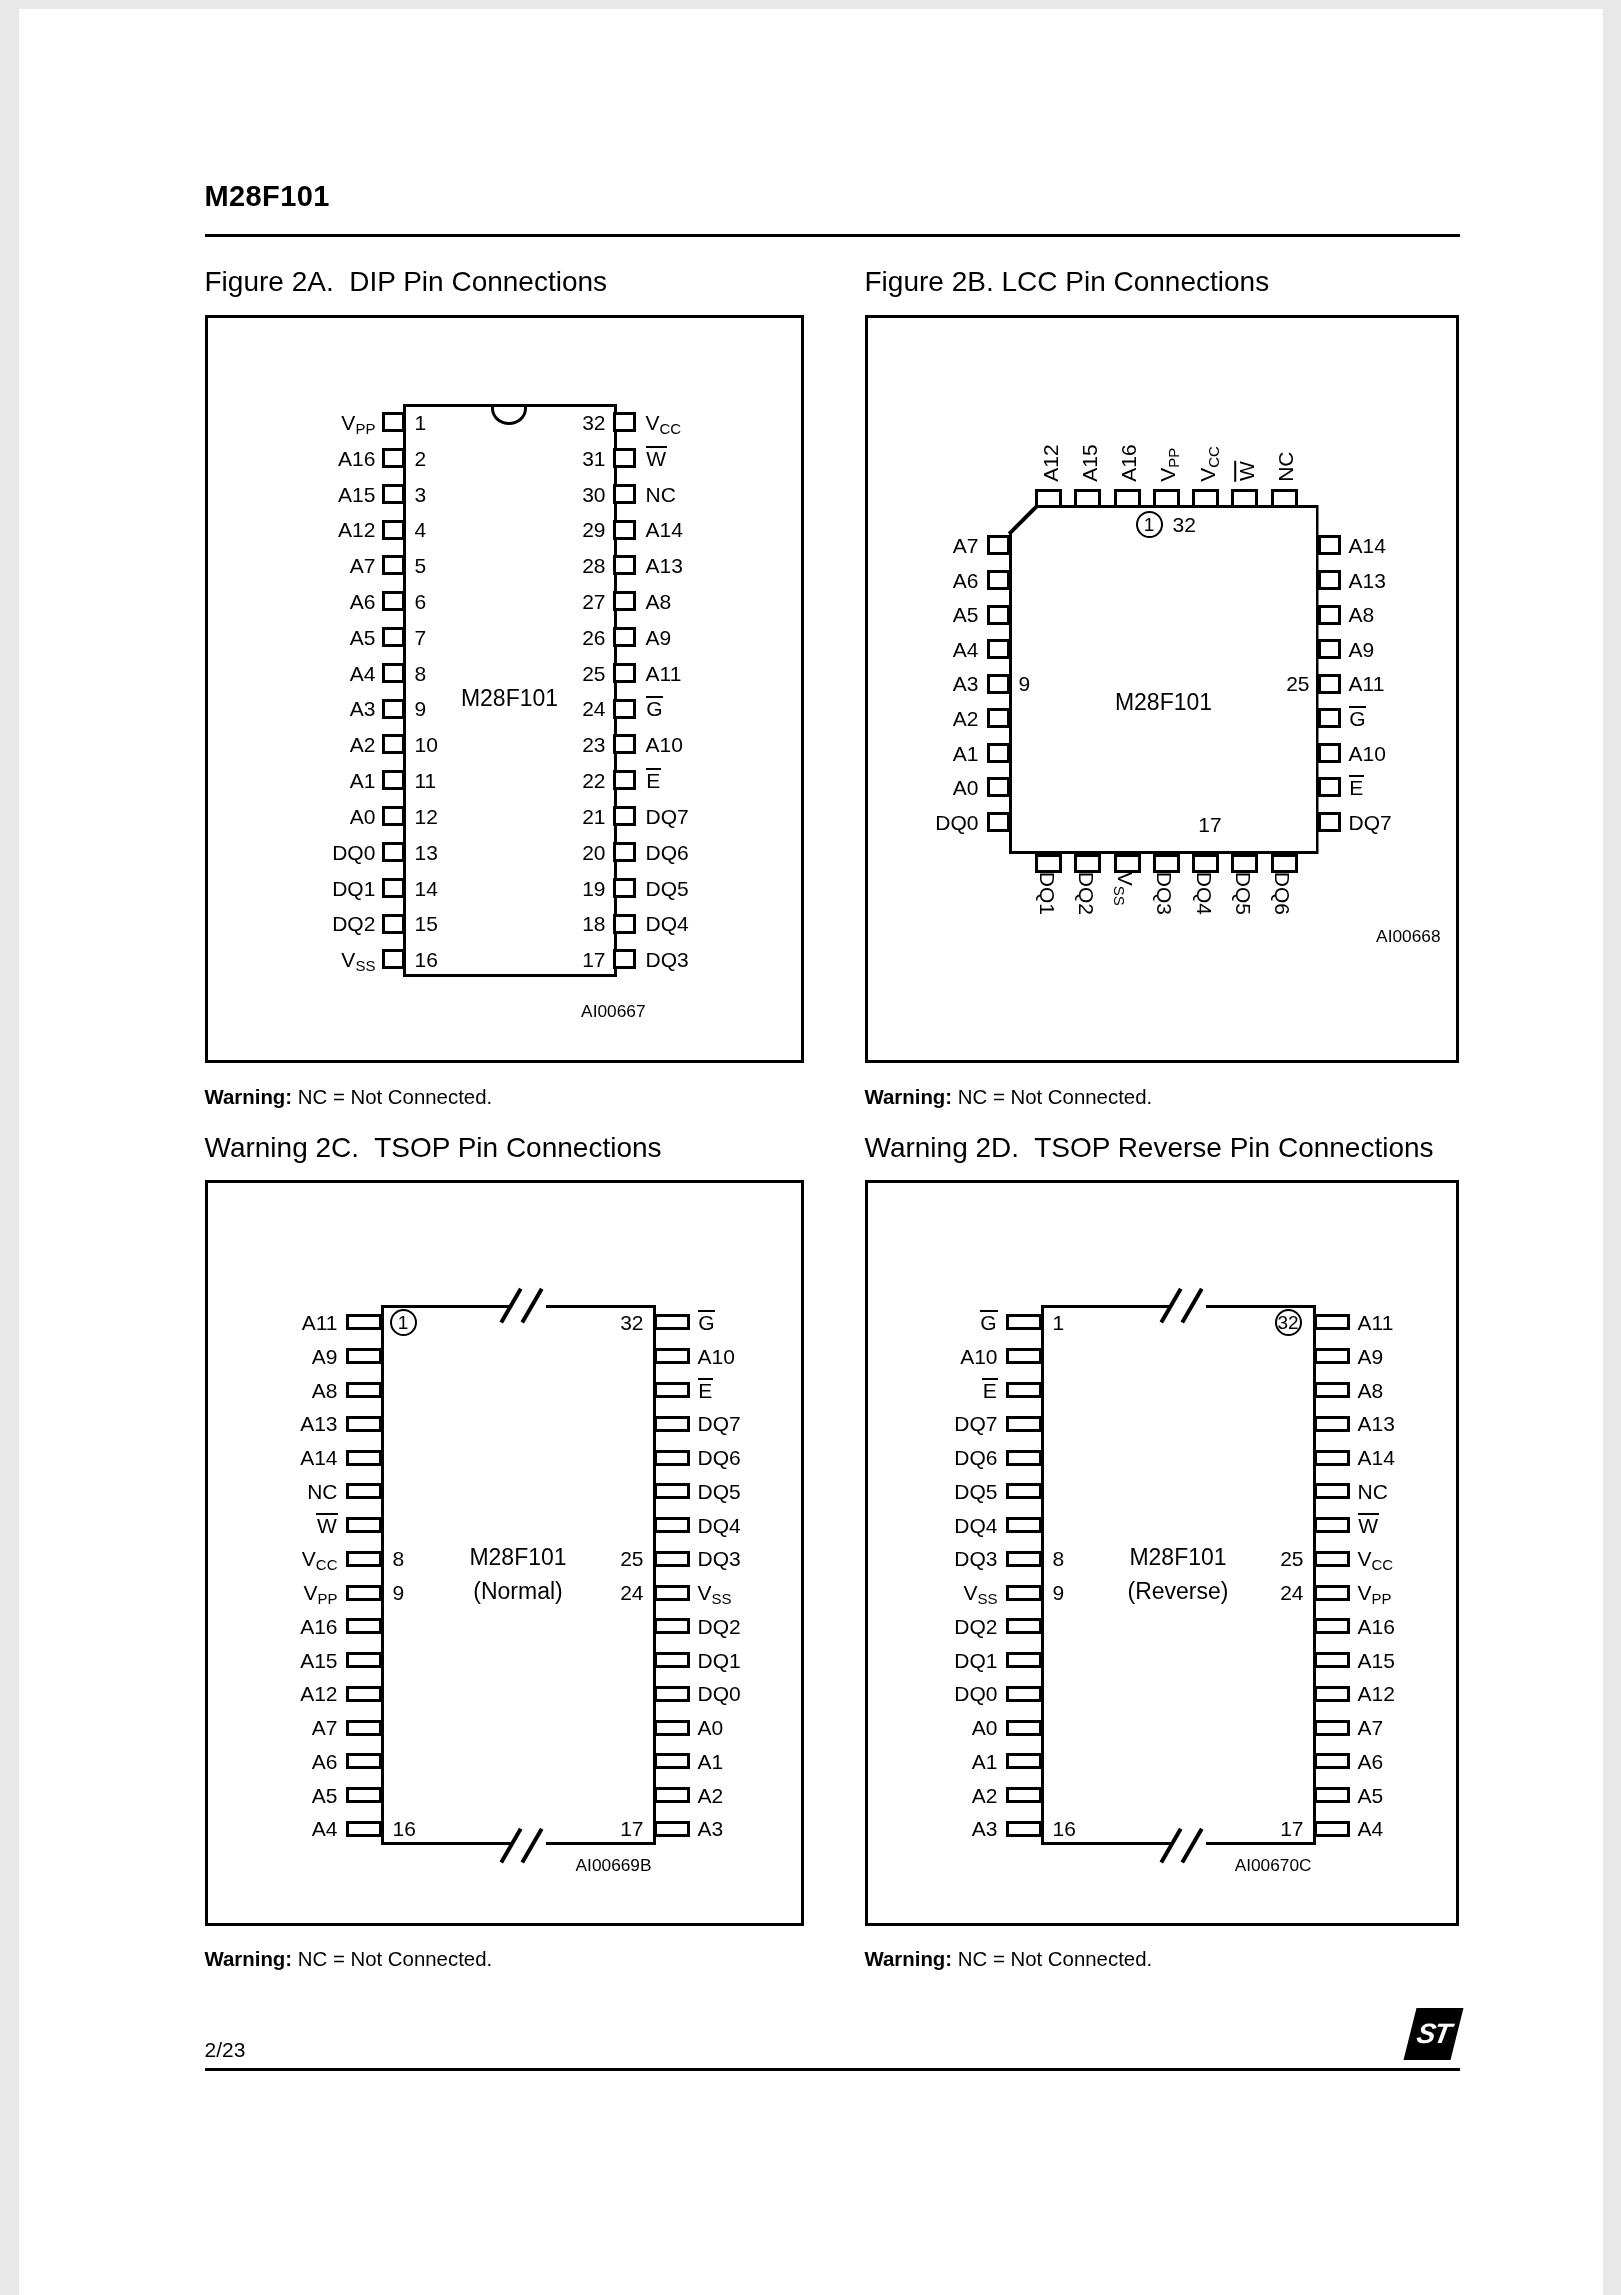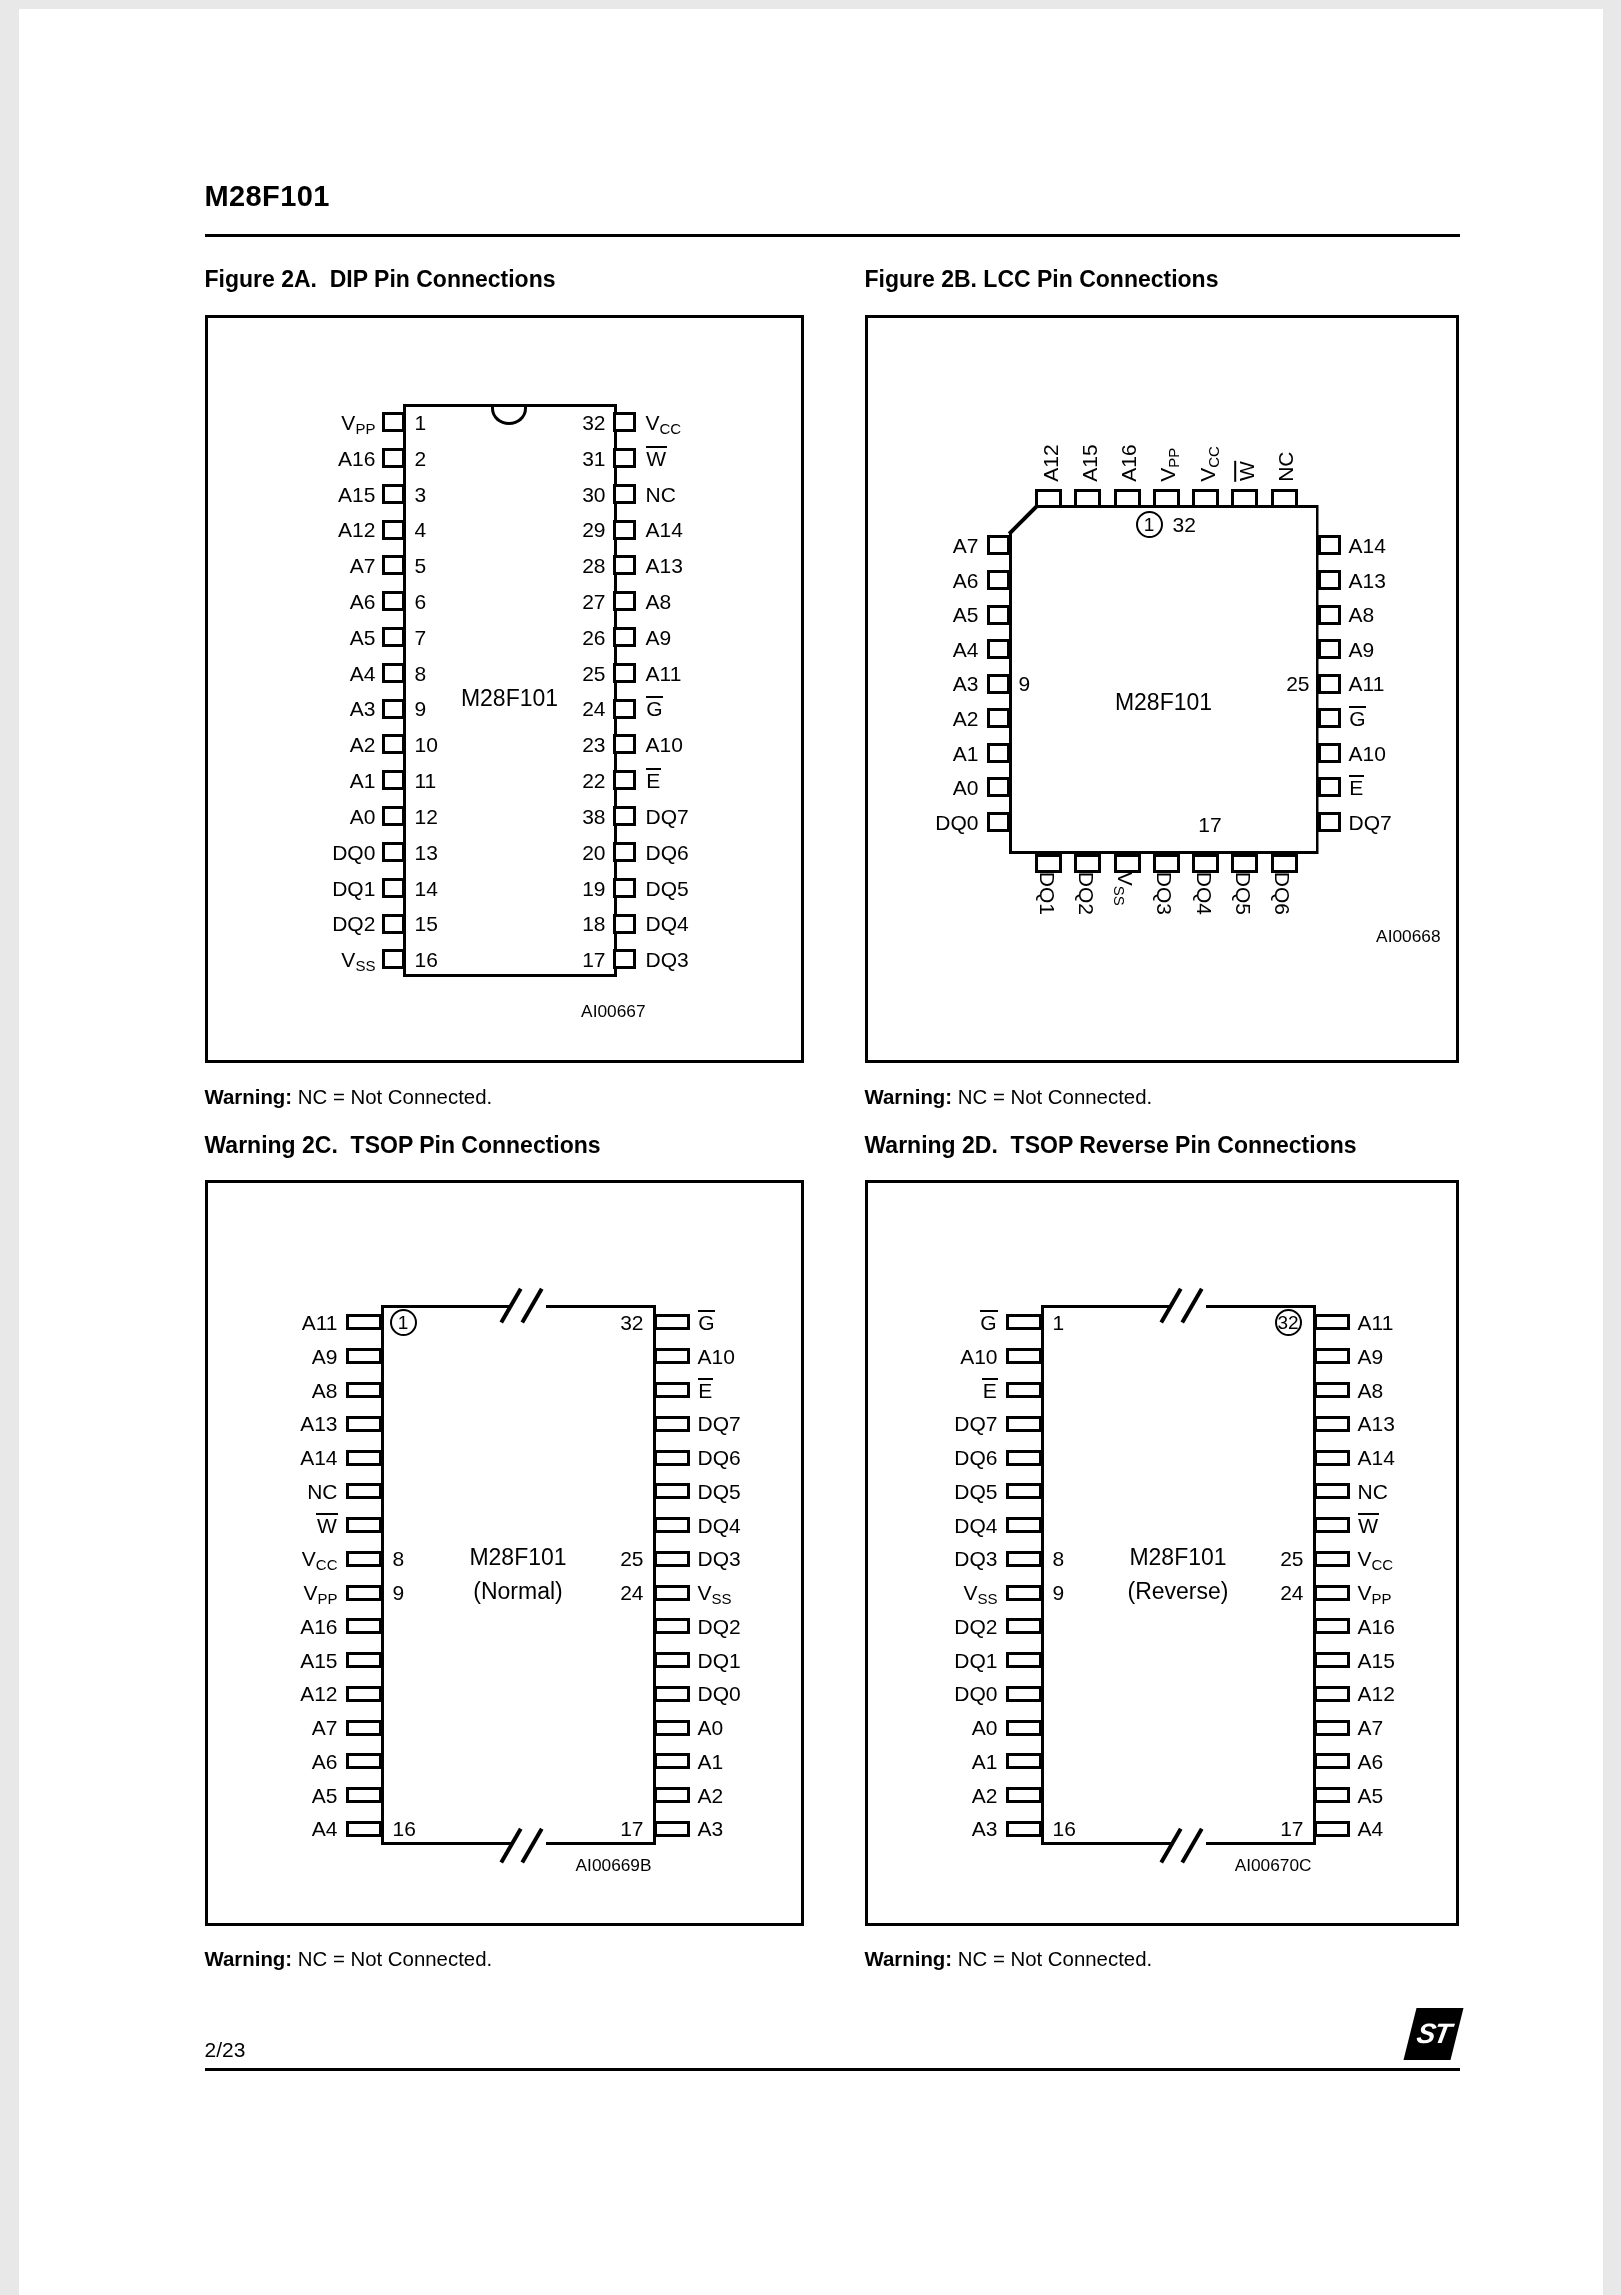--- a/index.html
+++ b/index.html
@@ -4,21 +4,21 @@
 <style>
   html,body{margin:0;padding:0;background:#e8e8e8;}
   .page{
     position:relative;width:1584px;height:2295px;background:#ffffff;
     font-family:"Liberation Sans","DejaVu Sans",sans-serif;color:#000;
     overflow:hidden;margin:9px auto;
   }
   .abs{position:absolute;}
   .hdr-title{font-size:29px;font-weight:bold;letter-spacing:0.4px;}
   .rule{background:#000;height:3.1px;}
-  .fig-title{font-size:23px;font-weight:bold;white-space:pre;}
+  .fig-title{font-size:28px;font-weight:normal;white-space:pre;}
   .figbox{border:3.1px solid #000;background:#fff;}
   .warning{font-size:20.4px;}
   .warning b{font-weight:bold;}
   .footer-page{font-size:21px;}
   .chip{border:3.9px solid #000;background:#fff;box-sizing:border-box;}
   .plabel{font-size:21px;line-height:27px;white-space:nowrap;}
   .pnum{font-size:21px;line-height:27px;white-space:nowrap;}
   .psub{font-size:15px;position:relative;top:3.9px;letter-spacing:0;}
   .ovl{display:inline-block;border-top:2.4px solid #000;line-height:1.02;padding:0 0.8px;}
   .stub{border:3.1px solid #000;background:#fff;box-sizing:border-box;}
@@ -129,21 +129,21 @@
       <div class="abs plabel" style="left: 438px; top: 342px; width: 149px;"><span>A11</span></div>
       <div class="abs pnum" style="left: 312px; top: 377px; width: 86px; text-align: right;">24</div>
       <div class="abs stub" style="left: 405px; top: 381px; width: 23.6px; height: 20.4px;"></div>
       <div class="abs plabel" style="left: 438px; top: 377px; width: 149px;"><span class="ovl">G</span></div>
       <div class="abs pnum" style="left: 312px; top: 413px; width: 86px; text-align: right;">23</div>
       <div class="abs stub" style="left: 405px; top: 416px; width: 23.6px; height: 20.4px;"></div>
       <div class="abs plabel" style="left: 438px; top: 413px; width: 149px;"><span>A10</span></div>
       <div class="abs pnum" style="left: 312px; top: 449px; width: 86px; text-align: right;">22</div>
       <div class="abs stub" style="left: 405px; top: 452px; width: 23.6px; height: 20.4px;"></div>
       <div class="abs plabel" style="left: 438px; top: 449px; width: 149px;"><span class="ovl">E</span></div>
-      <div class="abs pnum" style="left: 312px; top: 485px; width: 86px; text-align: right;">38</div>
+      <div class="abs pnum" style="left: 312px; top: 485px; width: 86px; text-align: right;">21</div>
       <div class="abs stub" style="left: 405px; top: 488px; width: 23.6px; height: 20.4px;"></div>
       <div class="abs plabel" style="left: 438px; top: 485px; width: 149px;"><span>DQ7</span></div>
       <div class="abs pnum" style="left: 312px; top: 521px; width: 86px; text-align: right;">20</div>
       <div class="abs stub" style="left: 405px; top: 524px; width: 23.6px; height: 20.4px;"></div>
       <div class="abs plabel" style="left: 438px; top: 521px; width: 149px;"><span>DQ6</span></div>
       <div class="abs pnum" style="left: 312px; top: 557px; width: 86px; text-align: right;">19</div>
       <div class="abs stub" style="left: 405px; top: 560px; width: 23.6px; height: 20.4px;"></div>
       <div class="abs plabel" style="left: 438px; top: 557px; width: 149px;"><span>DQ5</span></div>
       <div class="abs pnum" style="left: 312px; top: 592px; width: 86px; text-align: right;">18</div>
       <div class="abs stub" style="left: 405px; top: 596px; width: 23.6px; height: 20.4px;"></div>

